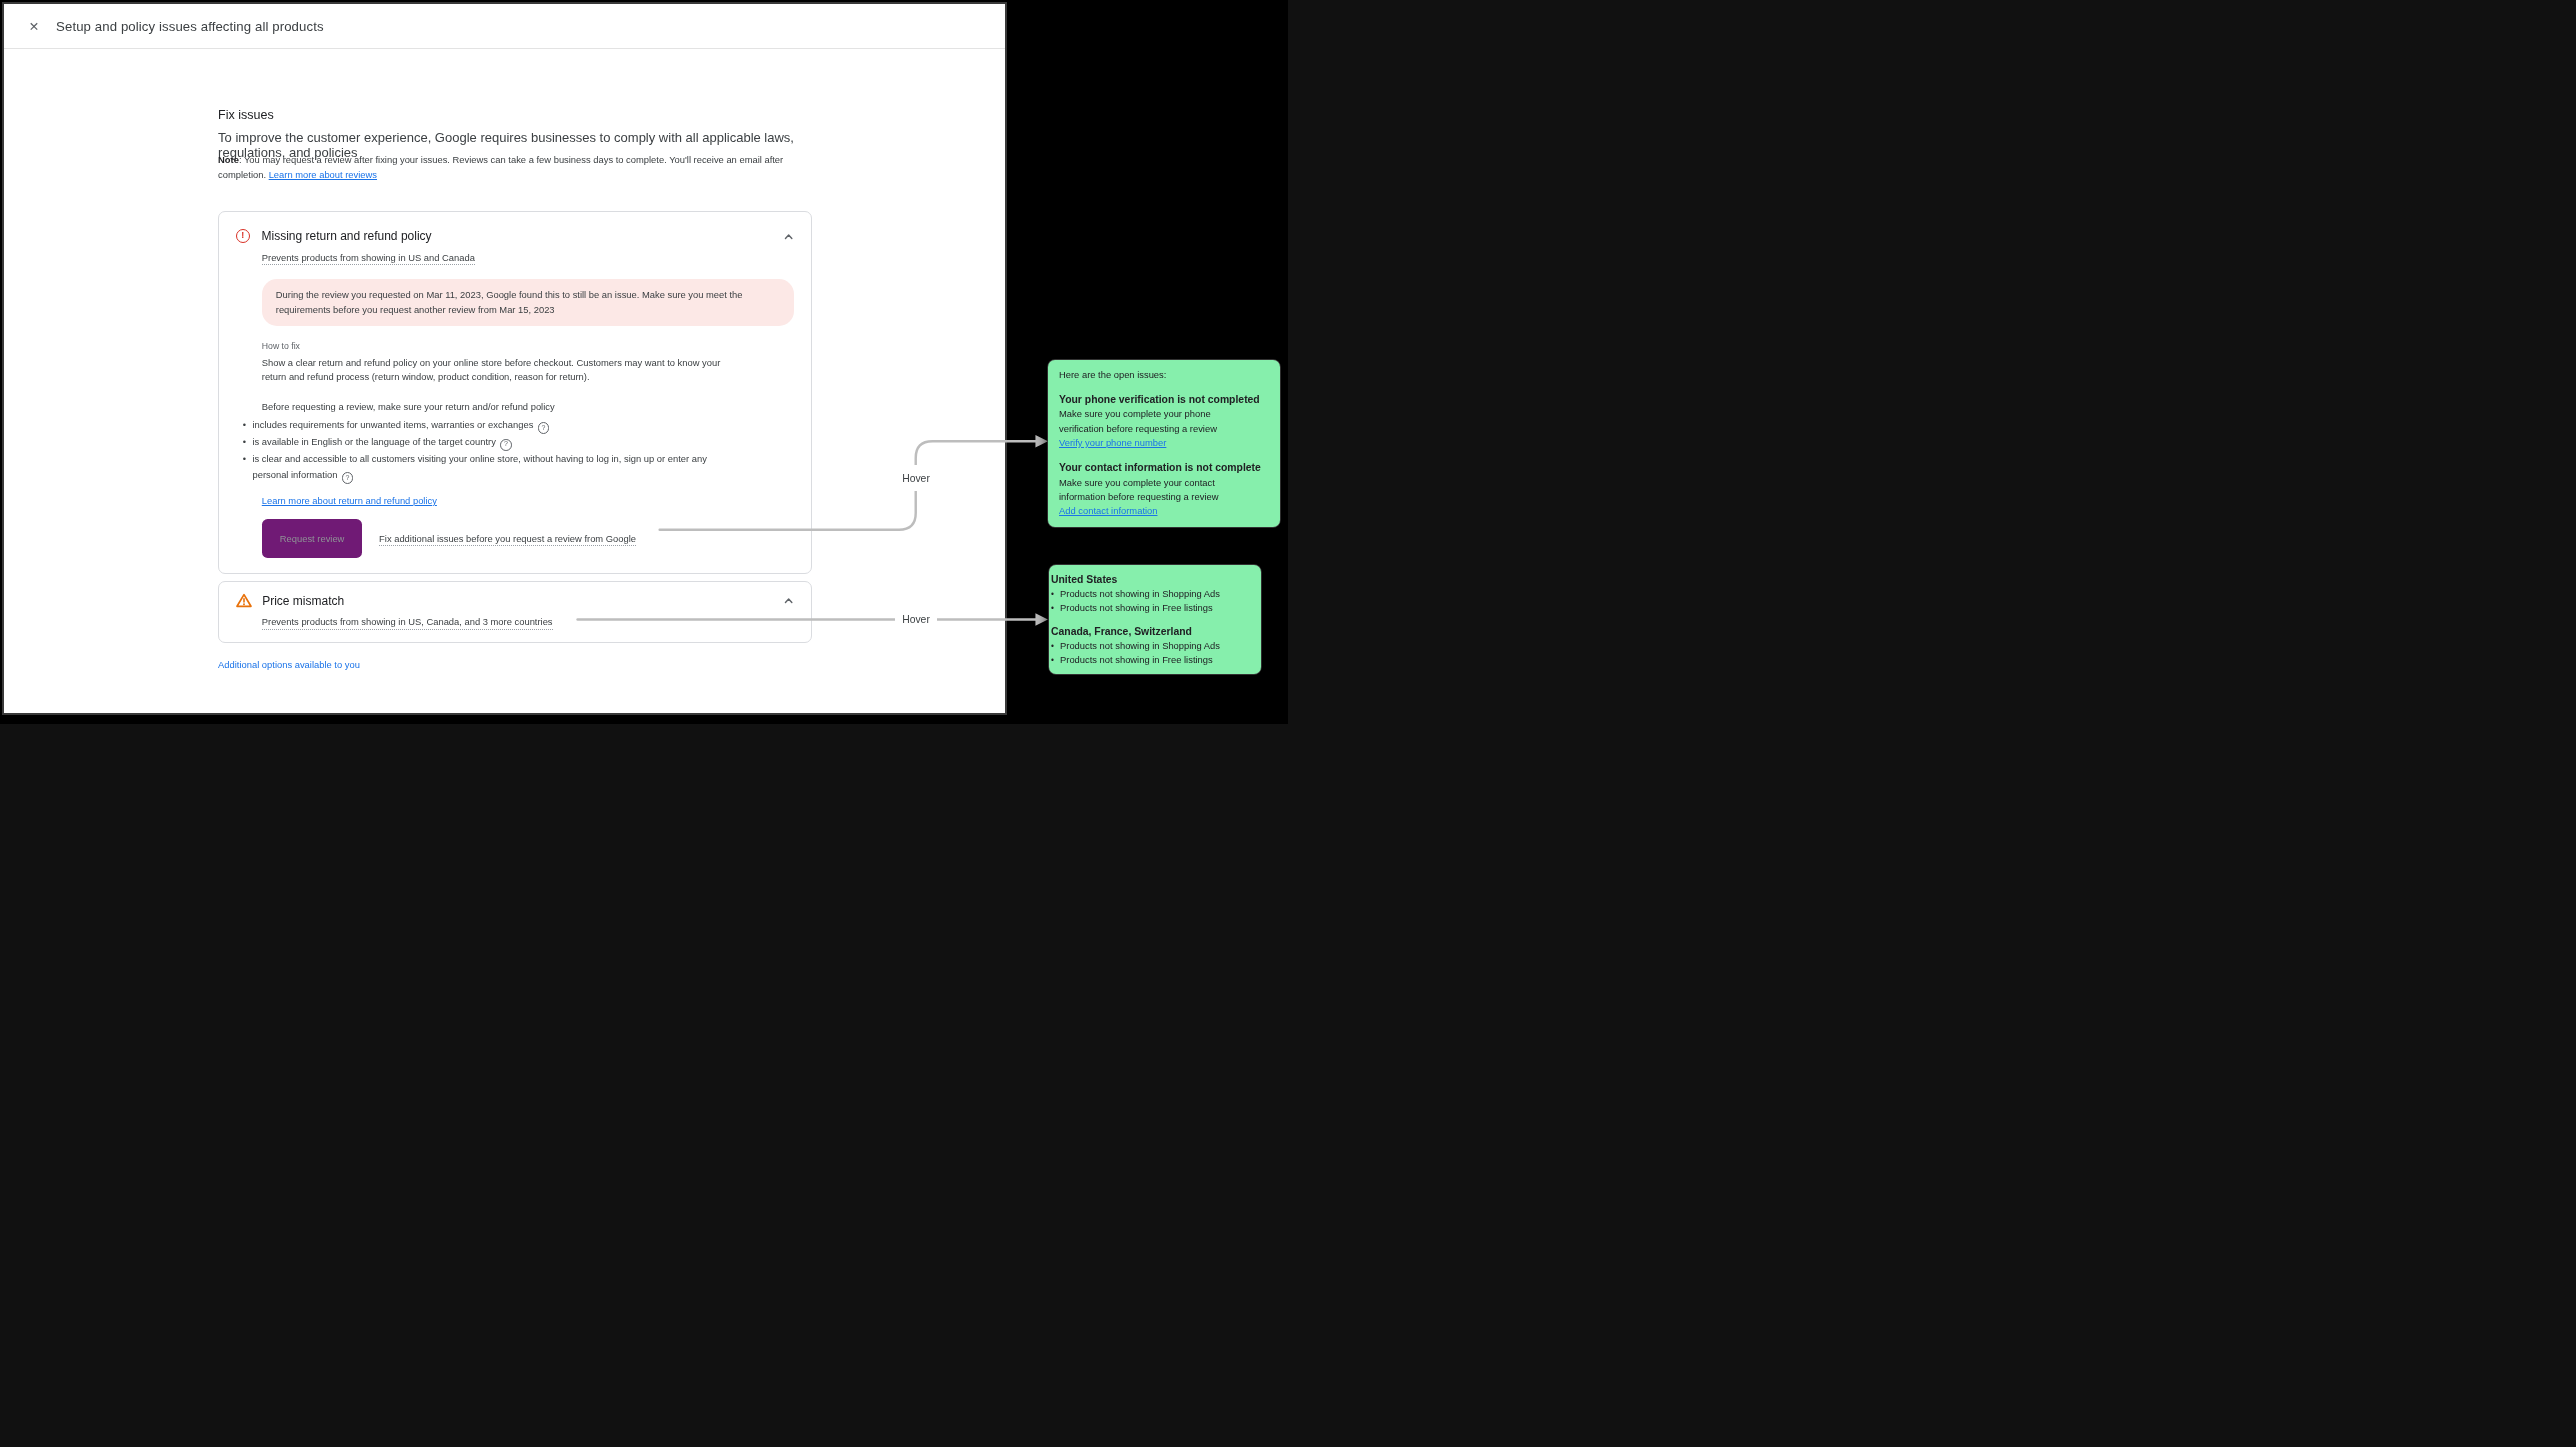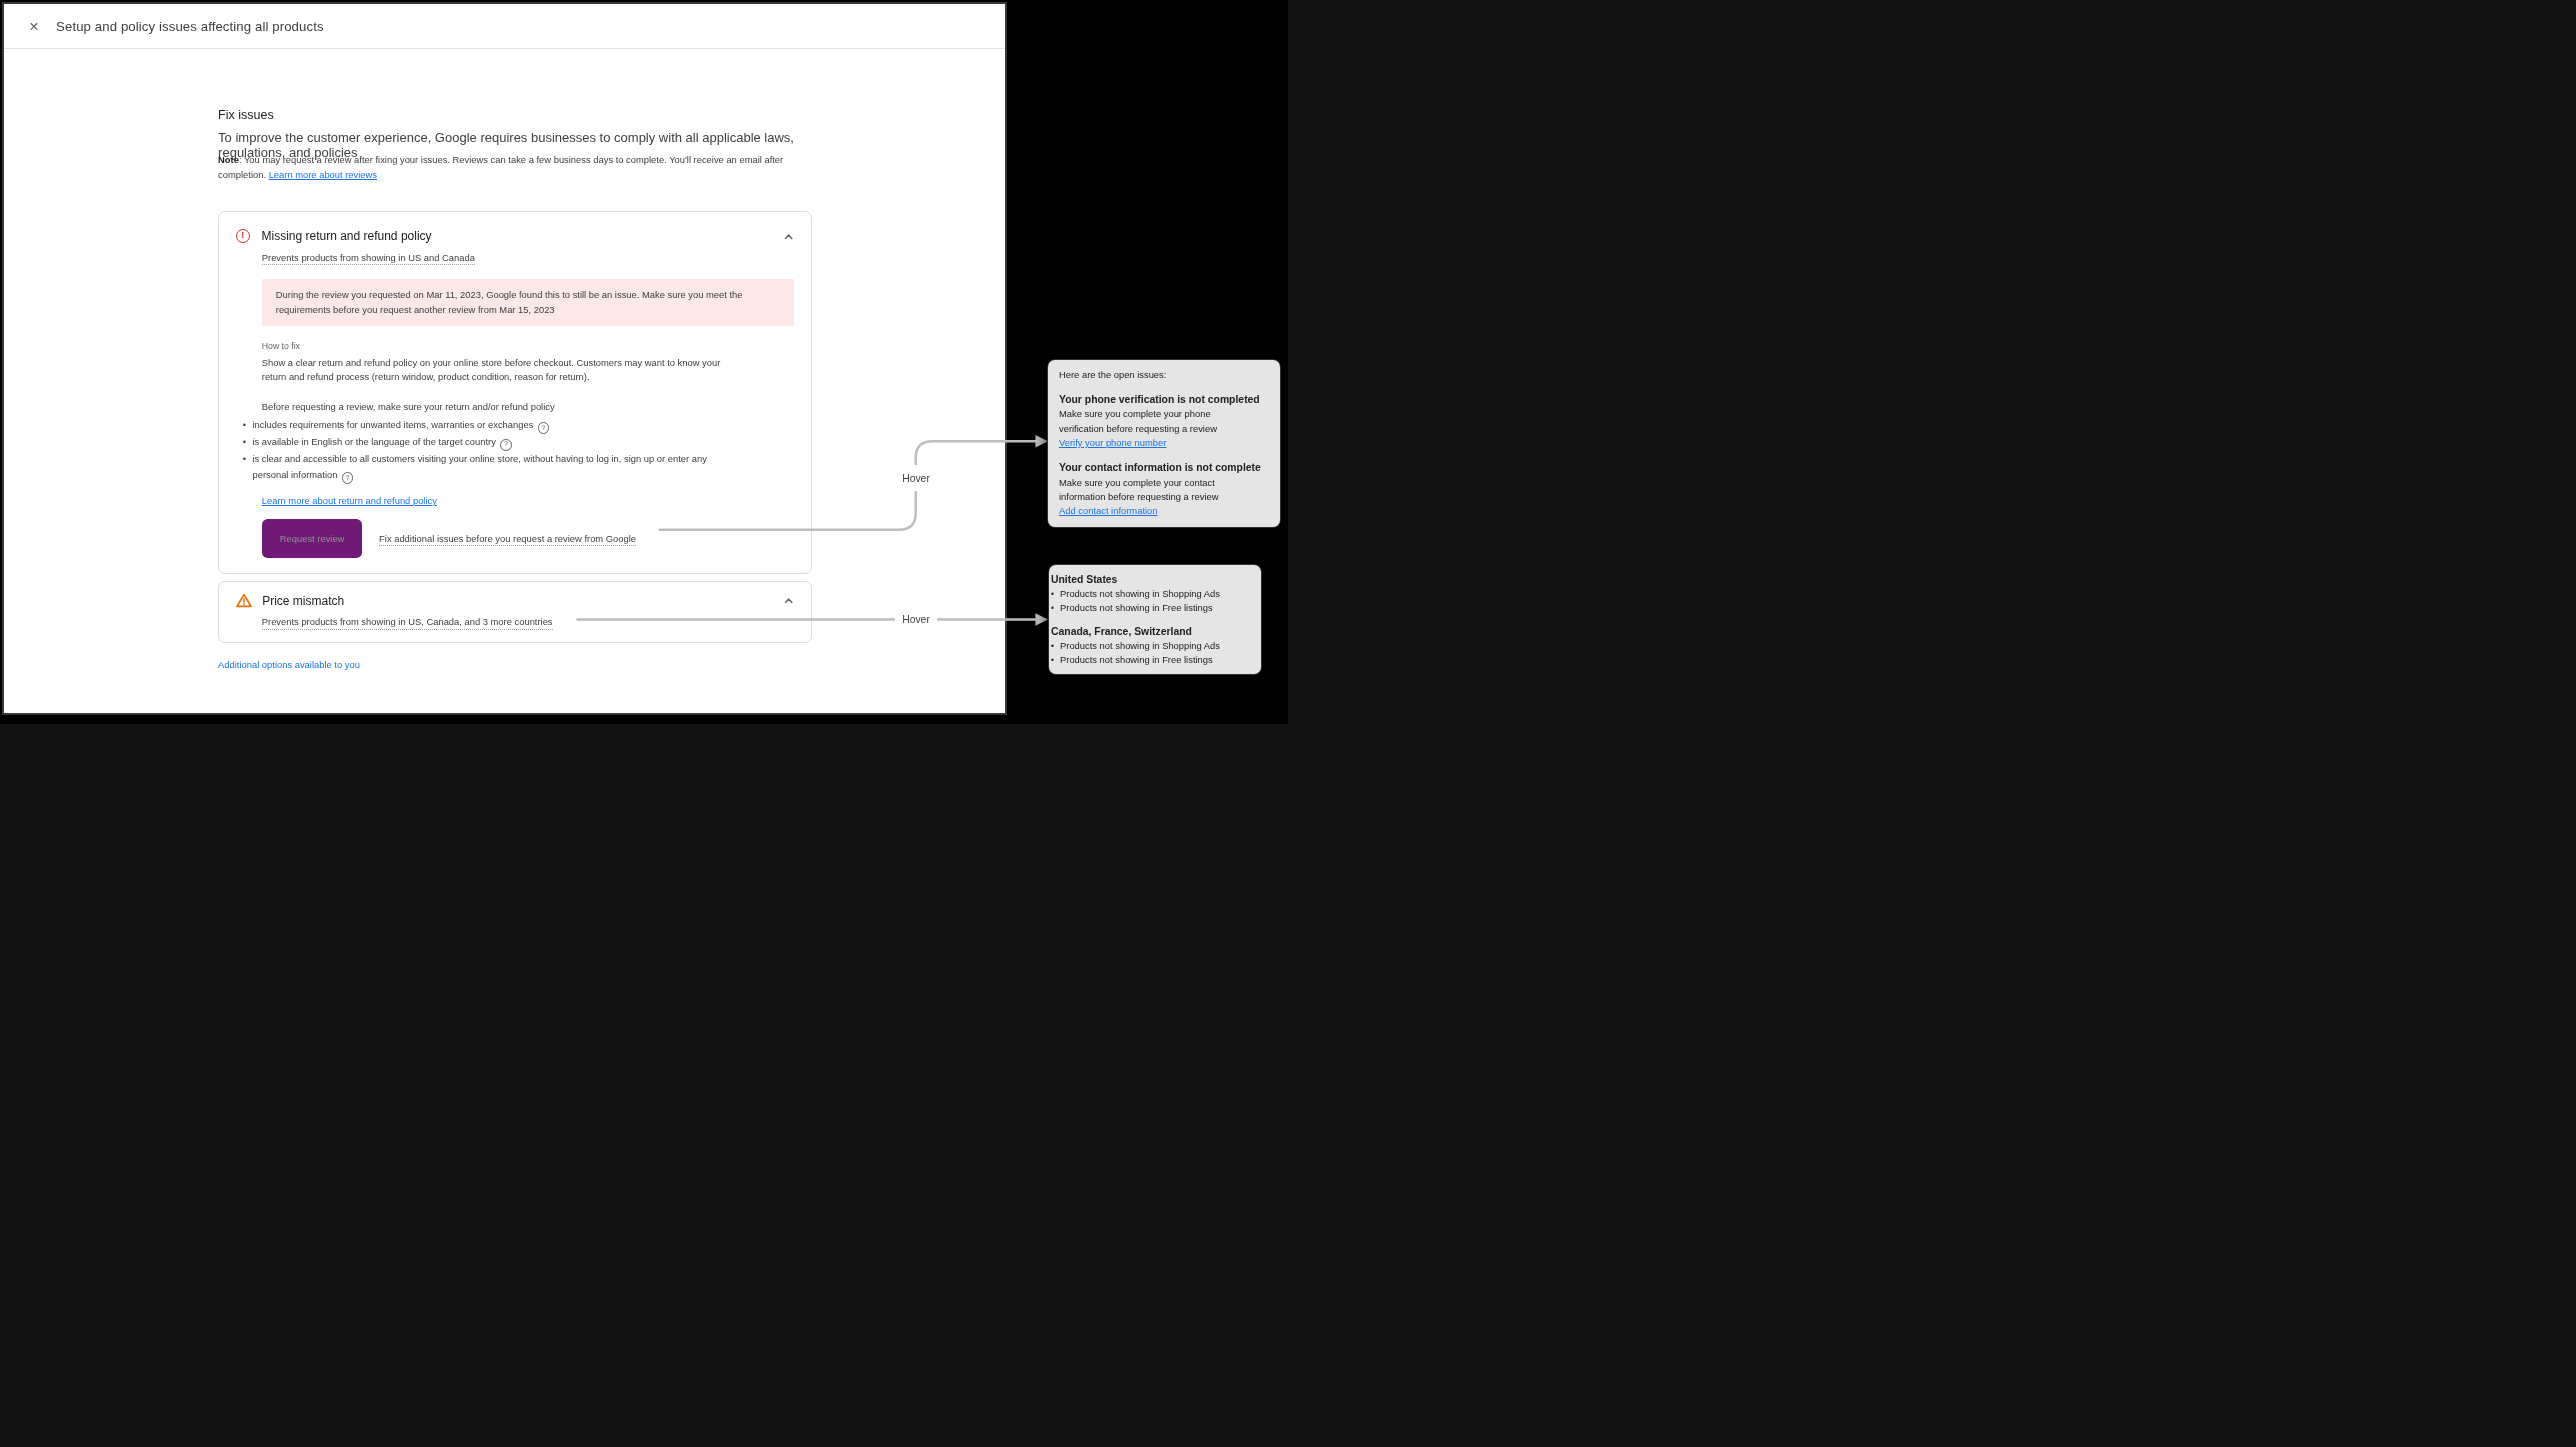--- a/index.html
+++ b/index.html
@@ -48,21 +48,21 @@
     color:#d93025;font-weight:700;font-size:9px;line-height:1;
   }
   .card-title{font-size:12px;line-height:18px;color:#202124;}
   .chevron{position:absolute;right:-1.4px;top:1.4px;width:15.3px;height:15.3px;cursor:pointer;}
   .indent{margin-left:26px;}
   .subtitle{
     margin-top:5.6px;font-size:9.4px;line-height:14px;color:#3c4043;
   }
   .dotted{border-bottom:1px dotted #9aa0a6;padding-bottom:1.4px;cursor:default;}
   .notice{
-    margin-top:14px;background:#fce8e6;border-radius:1px;
+    margin-top:14px;background:#fce8e6;border-radius:15px;
     padding:9px 14px;font-size:9.4px;line-height:14.6px;color:#3c4043;
     white-space:pre-line;
   }
   .howto-label{margin-top:14px;font-size:8.7px;line-height:12px;color:#5f6368;}
   .howto-text{margin-top:3.5px;font-size:9.4px;line-height:14.6px;color:#3c4043;white-space:pre-line;}
   .before-text{margin-top:15px;font-size:9.4px;line-height:14.6px;color:#3c4043;}
   ul.req{list-style:none;margin:2.8px 0 0 0;padding:0 0 0 7px;}
   ul.req li{
     position:relative;font-size:9.4px;line-height:16.7px;color:#3c4043;padding-left:9.7px;
   }
@@ -84,21 +84,21 @@
   
   .overlay-svg{position:absolute;left:0;top:0;z-index:5;pointer-events:none;}
   .hover-chip{
     position:absolute;z-index:6;width:42px;height:26.4px;border-radius:3.5px;
     background:#ffffff;display:flex;align-items:center;justify-content:center;
     font-size:10.4px;color:#3c4043;
   }
   .chip1{left:895px;top:465px;}
   .chip2{left:895px;top:606px;}
   .tooltip{
-    position:absolute;z-index:7;background:#e5e5e5;border-radius:7px;
+    position:absolute;z-index:7;background:#86efac;border-radius:7px;
     box-shadow:0 0 0 0.7px rgba(70,70,70,.95), 0 2.8px 12.5px rgba(0,0,0,.85);
     color:#202124;
   }
   .tt1{left:1048px;top:360px;width:232px;box-sizing:border-box;padding:8.4px 11px;}
   .tt2{left:1049px;top:565px;width:212px;box-sizing:border-box;padding:7px 2px;}
   .tt-intro{font-size:9.4px;line-height:14px;}
   .tt-sec{margin-top:9.7px;}
   .tt-h{font-size:10.4px;font-weight:700;line-height:15.3px;color:#202124;}
   .tt-body{font-size:9.4px;line-height:14.3px;white-space:pre-line;}
   .tt-link{font-size:9.4px;line-height:14.6px;}

